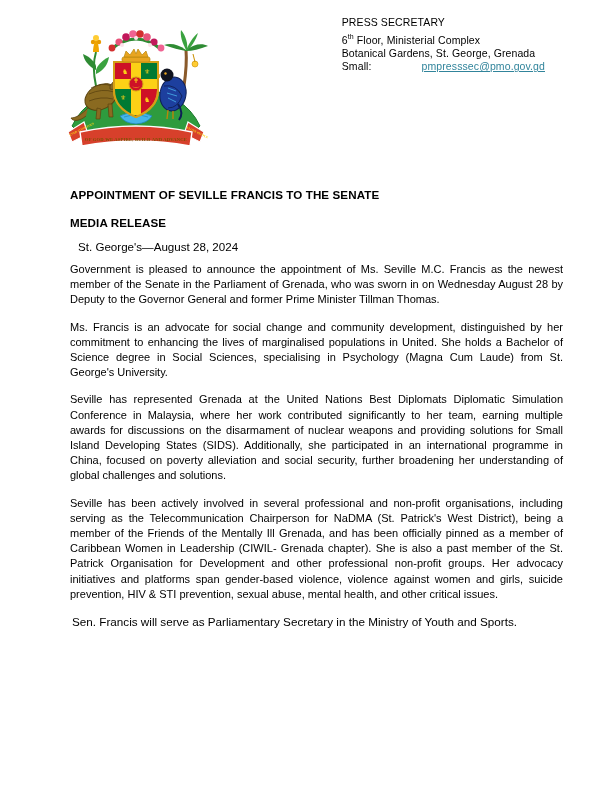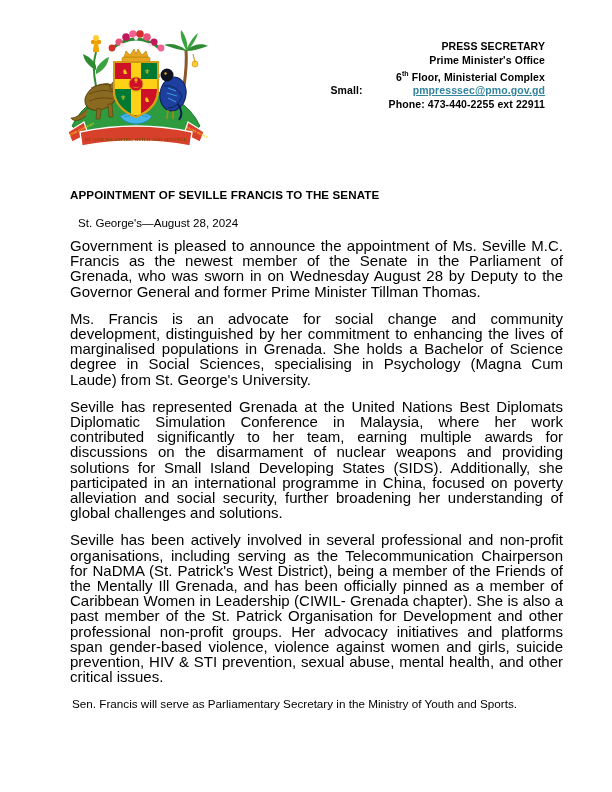--- a/index.html
+++ b/index.html
@@ -8,35 +8,34 @@
     position:relative;
     width:612px;height:792px;
     background:#ffffff;
     font-family:"Liberation Sans", sans-serif;
     color:#000;
     overflow:hidden;
   }
   
   .logo{position:absolute;left:60px;top:24px;width:152px;height:134px;}
   .contact{
-    position:absolute;top:40px;right:67px;
-    text-align:right;
-    font-size:10.5px;line-height:13.6px;font-weight:700;
+    position:absolute;top:16px;right:67px;
+    font-size:10.5px;line-height:13.6px;font-weight:400;
     letter-spacing:.1px;
   }
   .contact .line{white-space:nowrap;}
   .contact sup{font-size:7px;}
   .email-link{color:#31849B;text-decoration:underline;cursor:pointer;padding-left:47px;}
   
   .content{position:absolute;left:70px;right:49px;top:188px;}
   .doc-title{font-size:11.6px;font-weight:700;margin:0 0 15px 0;letter-spacing:.1px;}
   .doc-subtitle{font-size:11.6px;font-weight:700;margin:0 0 11px 0;letter-spacing:.1px;}
   .dateline{font-size:11.6px;margin:0 0 9px 8px;}
   .para{
-    font-size:15px;line-height:15.2px;
+    font-size:11px;line-height:15.2px;
     text-align:justify;
     margin:8px 0 12px 0;
   }
   .closing{font-size:11.7px;line-height:15.2px;margin:2px;}
 </style>
 </head>
 <body>
 
 <div class="page">
 
@@ -133,29 +132,29 @@
         <path d="M20,108 Q76,96 132,108 L130,122 Q76,112 22,122 Z" fill="#D7402B" stroke="#FFFFFF" stroke-width="1.4"></path>
         <text x="10" y="112" font-size="3" font-weight="bold" fill="#FCD116" transform="rotate(-26 10 112)" font-family="'Liberation Serif',serif">EVER CONSCIOUS</text>
         <text x="126" y="104" font-size="3" font-weight="bold" fill="#FCD116" transform="rotate(26 126 104)" font-family="'Liberation Serif',serif">AS ONE PEOPLE</text>
         <text x="76" y="116.5" font-size="4.6" font-weight="bold" fill="#7A5200" text-anchor="middle" font-family="'Liberation Serif',serif" letter-spacing=".2">OF GOD WE ASPIRE, BUILD AND ADVANCE</text>
       </g>
     </svg>
   </div>
 
   <div class="contact">
     <div class="line">PRESS SECRETARY</div>
-    <div class="line">Prime Minister's Office</div>
     <div class="line"><span>6</span><sup>th</sup><span> Floor, Ministerial Complex</span></div>
+    <div class="line">Botanical Gardens, St. George, Grenada</div>
     <div class="line"><span>Small: </span><a class="email-link">pmpresssec@pmo.gov.gd</a></div>
-    <div class="line"><span>Phone: </span><span>473-440-2255 ext 22911</span></div>
   </div>
 
   <div class="content">
     <h1 class="doc-title">APPOINTMENT OF SEVILLE FRANCIS TO THE SENATE</h1>
+    <h2 class="doc-subtitle">MEDIA RELEASE</h2>
     <p class="dateline">St. George's—August 28, 2024</p>
     <p class="para">Government is pleased to announce the appointment of Ms. Seville M.C. Francis as the newest member of the Senate in the Parliament of Grenada, who was sworn in on Wednesday August 28 by Deputy to the Governor General and former Prime Minister Tillman Thomas.</p>
-    <p class="para">Ms. Francis is an advocate for social change and community development, distinguished by her commitment to enhancing the lives of marginalised populations in Grenada. She holds a Bachelor of Science degree in Social Sciences, specialising in Psychology (Magna Cum Laude) from St. George's University.</p>
+    <p class="para">Ms. Francis is an advocate for social change and community development, distinguished by her commitment to enhancing the lives of marginalised populations in United. She holds a Bachelor of Science degree in Social Sciences, specialising in Psychology (Magna Cum Laude) from St. George's University.</p>
     <p class="para">Seville has represented Grenada at the United Nations Best Diplomats Diplomatic Simulation Conference in Malaysia, where her work contributed significantly to her team, earning multiple awards for discussions on the disarmament of nuclear weapons and providing solutions for Small Island Developing States (SIDS). Additionally, she participated in an international programme in China, focused on poverty alleviation and social security, further broadening her understanding of global challenges and solutions.</p>
     <p class="para">Seville has been actively involved in several professional and non-profit organisations, including serving as the Telecommunication Chairperson for NaDMA (St. Patrick's West District), being a member of the Friends of the Mentally Ill Grenada, and has been officially pinned as a member of Caribbean Women in Leadership (CIWIL- Grenada chapter). She is also a past member of the St. Patrick Organisation for Development and other professional non-profit groups. Her advocacy initiatives and platforms span gender-based violence, violence against women and girls, suicide prevention, HIV &amp; STI prevention, sexual abuse, mental health, and other critical issues.</p>
     <p class="closing">Sen. Francis will serve as Parliamentary Secretary in the Ministry of Youth and Sports.</p>
   </div>
 
 </div>
 
 </body></html>

